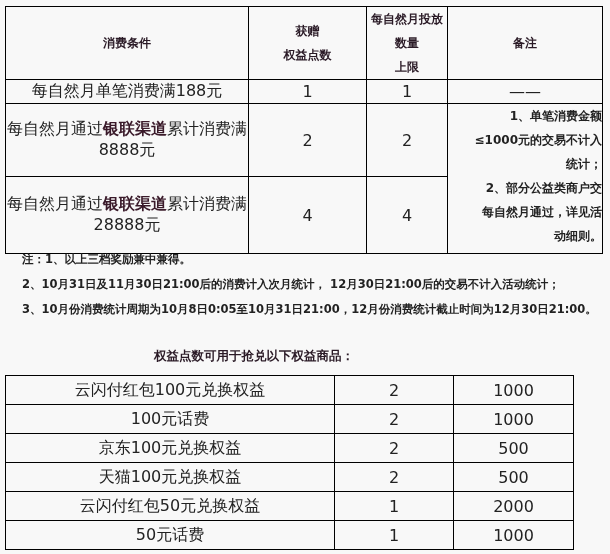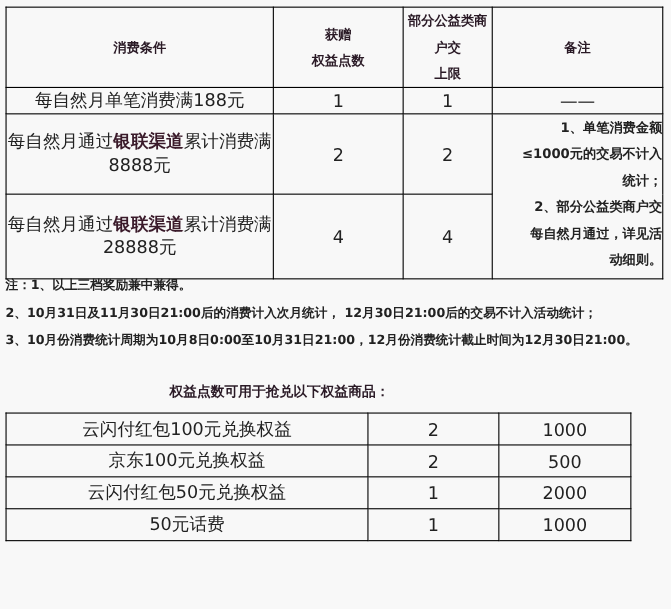--- a/index.html
+++ b/index.html
@@ -50,21 +50,21 @@
       text-align: right;
       vertical-align: top;
       font-weight: bold;
       font-size: 12px;
       line-height: 24px;
       padding: 0 0 0 2px;
       color: #222;
     }
     .notes {
       position: absolute;
-      left: 5px;
+      left: 22px;
       top: 247px;
       font-weight: bold;
       font-size: 11.5px;
       line-height: 25px;
       color: #222;
     }
     .notes div { white-space: nowrap; }
     .subtitle {
       position: absolute;
       left: 0;
@@ -92,21 +92,21 @@
       <col class="c4">
     </colgroup>
   <tbody>
       <tr class="h">
     <th>消费条件</th>
     <th>
       <span class="l">获赠</span>
       <span class="l">权益点数</span>
     </th>
     <th>
-      <span class="l">部分公益类商户交</span>
+      <span class="l">每自然月投放数量</span>
       <span class="l">上限</span>
     </th>
     <th>备注</th>
   </tr>
   <tr class="r1">
     <td class="cond"><span>每自然月单笔消费满188元</span></td>
     <td>1</td>
     <td>1</td>
     <td>——</td>
   </tr>
@@ -127,39 +127,49 @@
     <td class="cond"><span>每自然月通过</span><b>银联渠道</b><span>累计消费满28888元</span></td>
     <td>4</td>
     <td>4</td>
   </tr>
 </tbody>
   </table>
 
 <div class="notes">
   <div>注：1、以上三档奖励兼中兼得。</div>
   <div>2、10月31日及11月30日21:00后的消费计入次月统计， 12月30日21:00后的交易不计入活动统计；</div>
-  <div>3、10月份消费统计周期为10月8日0:00至10月31日21:00，12月份消费统计截止时间为12月30日21:00。</div>
+  <div>3、10月份消费统计周期为10月8日0:05至10月31日21:00，12月份消费统计截止时间为12月30日21:00。</div>
 </div>
 
 <div class="subtitle">权益点数可用于抢兑以下权益商品：</div>
 
 <table id="t2">
   <colgroup>
       <col class="c1">
       <col class="c2">
       <col class="c3">
     </colgroup>
   <tbody>
   <tr>
     <td>云闪付红包100元兑换权益</td>
     <td>2</td>
     <td>1000</td>
   </tr>
   <tr>
+    <td>100元话费</td>
+    <td>2</td>
+    <td>1000</td>
+  </tr>
+  <tr>
     <td>京东100元兑换权益</td>
+    <td>2</td>
+    <td>500</td>
+  </tr>
+  <tr>
+    <td>天猫100元兑换权益</td>
     <td>2</td>
     <td>500</td>
   </tr>
   <tr>
     <td>云闪付红包50元兑换权益</td>
     <td>1</td>
     <td>2000</td>
   </tr>
   <tr>
     <td>50元话费</td>

